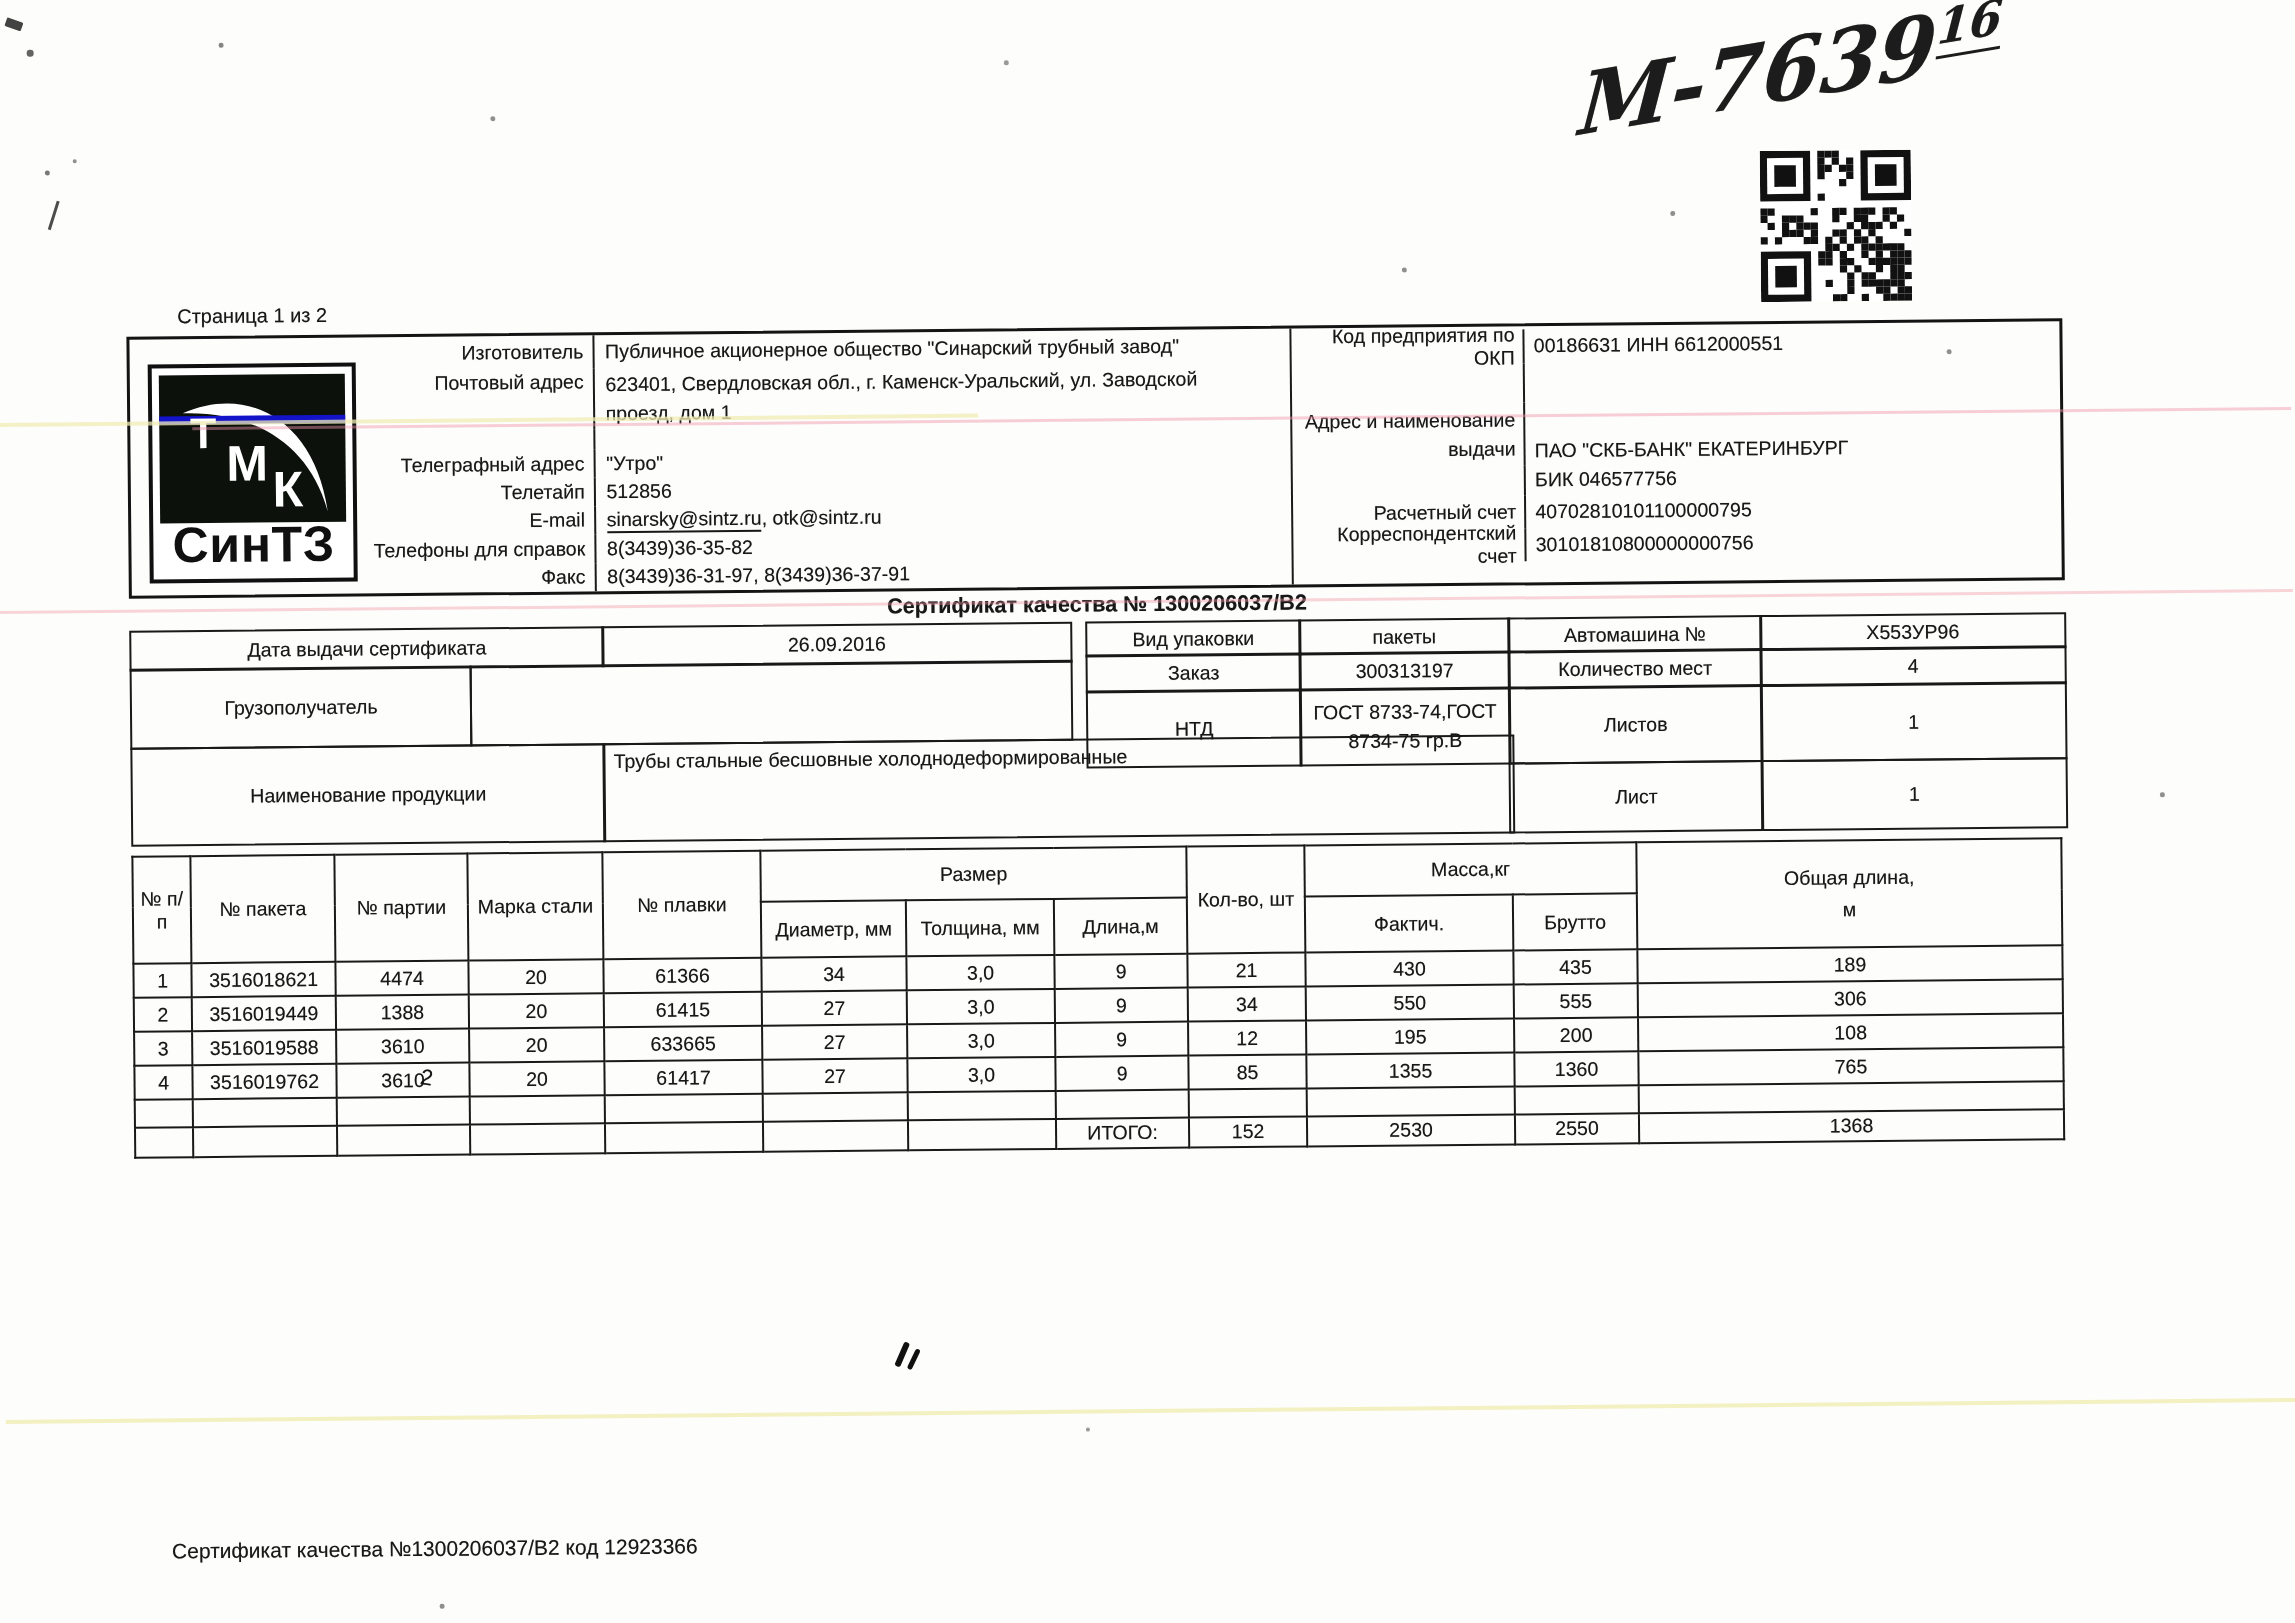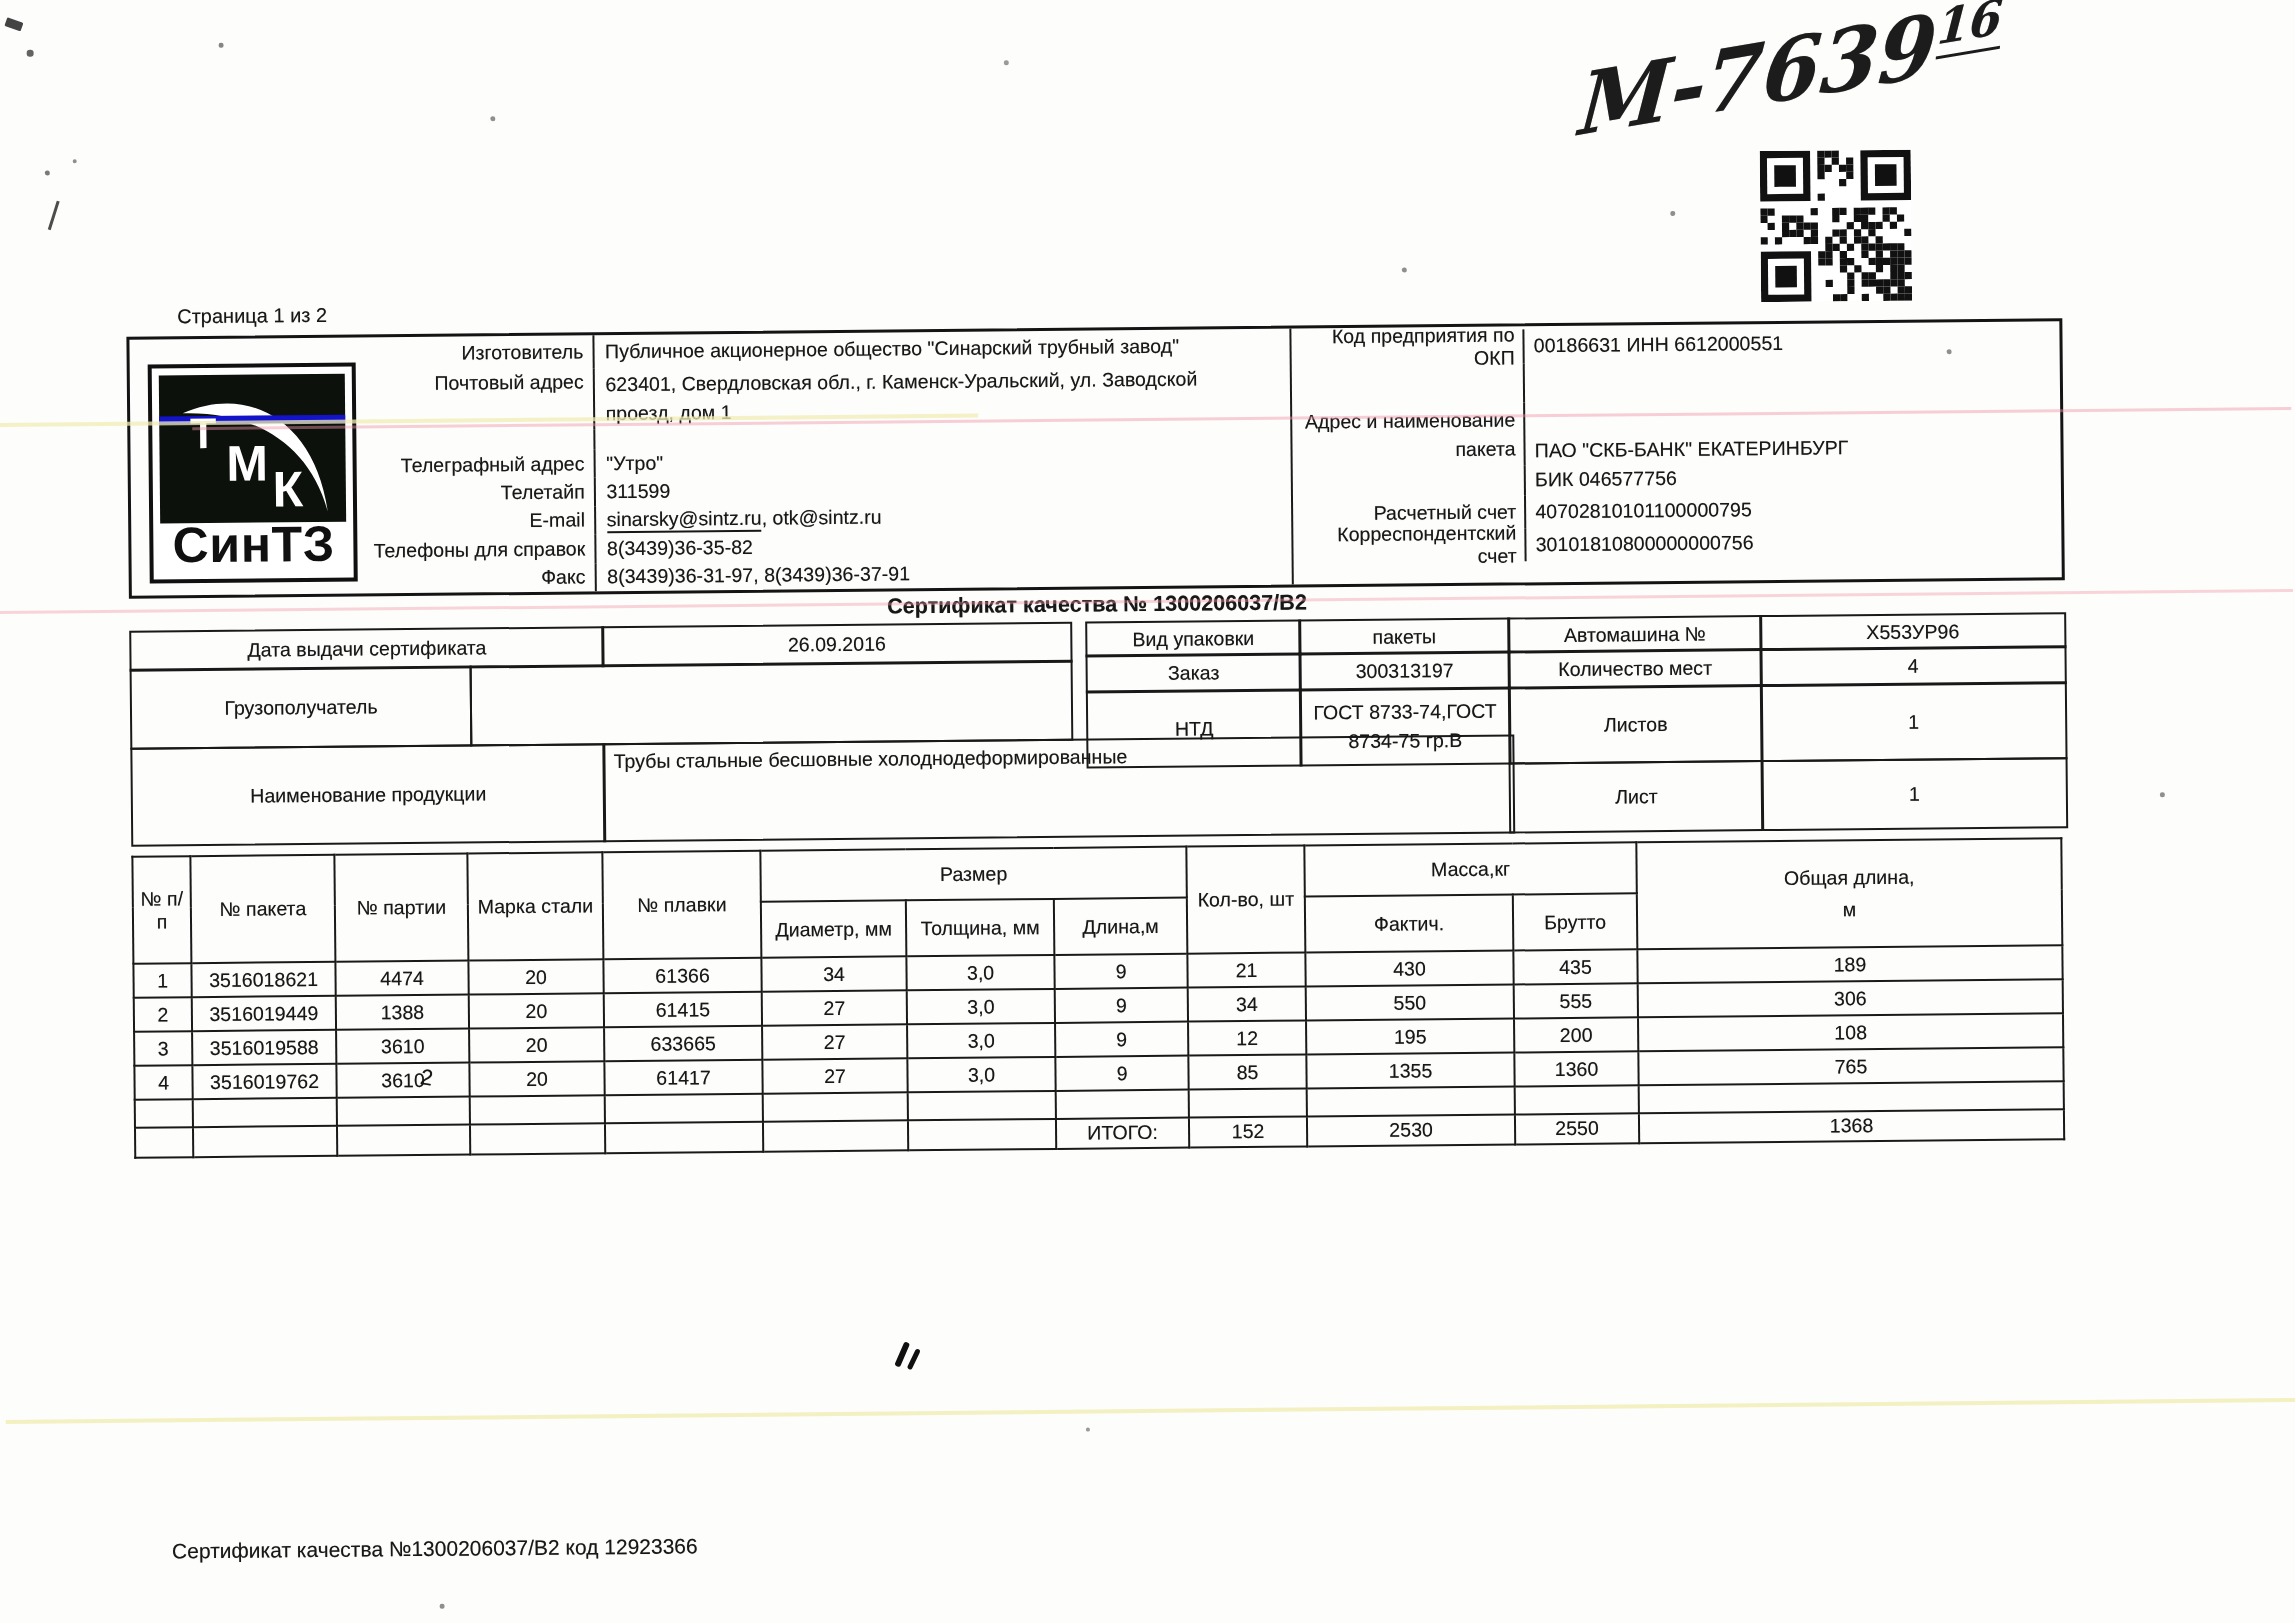--- a/index.html
+++ b/index.html
@@ -252,21 +252,21 @@
       <div class="hrow" style="height:21px;">
         <div class="hl"></div>
         <div class="hv"></div>
       </div>
       <div class="hrow" style="height:29.5px;">
         <div class="hl txt">Телеграфный адрес</div>
         <div class="hv txt">"Утро"</div>
       </div>
       <div class="hrow" style="height:29.5px;">
         <div class="hl txt">Телетайп</div>
-        <div class="hv txt">311599</div>
+        <div class="hv txt">512856</div>
       </div>
       <div class="hrow" style="height:29.5px;">
         <div class="hl txt">E-mail</div>
         <div class="hv txt"><span class="u">sinarsky@sintz.ru</span><span>,  </span><span>otk@sintz.ru</span></div>
       </div>
       <div class="hrow" style="height:29.5px;">
         <div class="hl txt">Телефоны для справок</div>
         <div class="hv txt">8(3439)36-35-82</div>
       </div>
       <div class="hrow" style="height:29.5px;">
@@ -280,21 +280,21 @@
         <div class="hl2 txt">Код предприятия по ОКП</div>
         <div class="hv2 txt">00186631 ИНН 6612000551</div>
       </div>
       <div class="hrow" style="height:39px;">
         <div class="hl2"></div>
         <div class="hv2"></div>
       </div>
       <div class="hrow" style="height:63px;align-items:flex-end;">
         <div class="hl2 txt" style="justify-content:flex-end;line-height:1.5;padding-bottom:1.3px;">
           <div>Адрес и наименование</div>
-          <div>пакета</div>
+          <div>выдачи</div>
         </div>
         <div class="hv2 txt" style="align-self:flex-end;padding-bottom:2.6px;">ПАО "СКБ-БАНК" ЕКАТЕРИНБУРГ</div>
       </div>
       <div class="hrow" style="height:30px;">
         <div class="hl2"></div>
         <div class="hv2 txt">БИК 046577756</div>
       </div>
       <div class="hrow" style="height:33px;">
         <div class="hl2 txt">Расчетный счет</div>
         <div class="hv2 txt">40702810101100000795</div>

